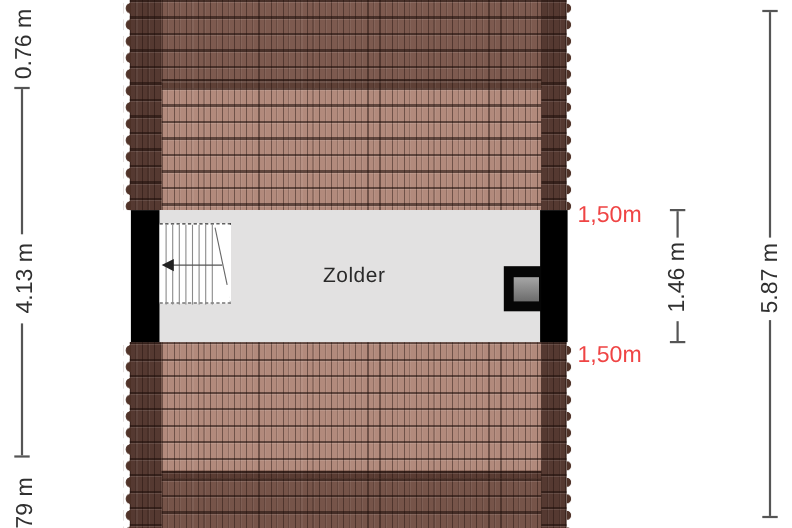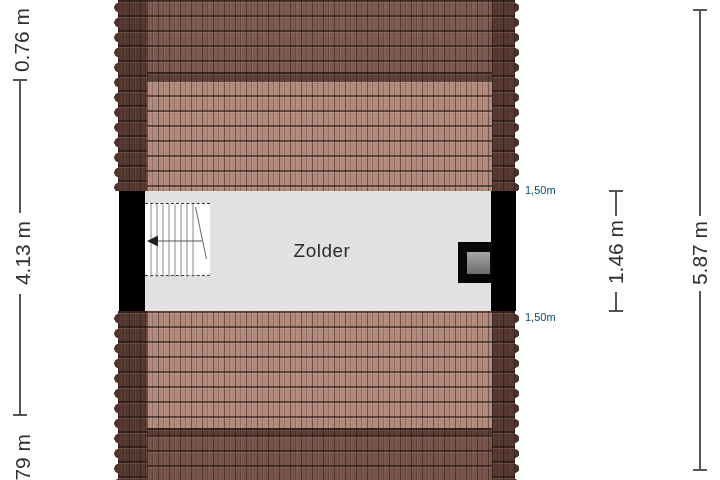--- a/index.html
+++ b/index.html
@@ -45,21 +45,21 @@
 
   .stairs { position:absolute; left:145px; top:203px; width:65px; height:73px;
             background:#ffffff; border:1px dashed #333; border-left:none; }
   .stairs svg { position:absolute; left:0; top:0; }
 
   .room-label { position:absolute; left:322px; top:251px; transform:translate(-50%,-50%);
                 font-size:19px; color:#2a2a2a; letter-spacing:0.5px; white-space:nowrap; }
 
   .vlabel { position:absolute; transform:translate(-50%,-50%) rotate(-90deg);
             white-space:nowrap; font-size:21px; color:#303030; }
-  .hlabel { position:absolute; font-size:11px; color:#0c4a6e; white-space:nowrap; }
+  .hlabel { position:absolute; font-size:21px; color:#ef4444; white-space:nowrap; }
   .dimline { position:absolute; background:#555; width:2px; }
   .tick    { position:absolute; background:#555; height:2px; width:14px; }
 </style>
 </head>
 <body>
 
 <div class="plan">
 
   <div class="abs tiles c-edge" style="left:118px; top:0; width:397px; height:191px;">
     <div class="abs tiles c-band-top" style="left:29px; top:0; width:345px; height:72px;"></div>

